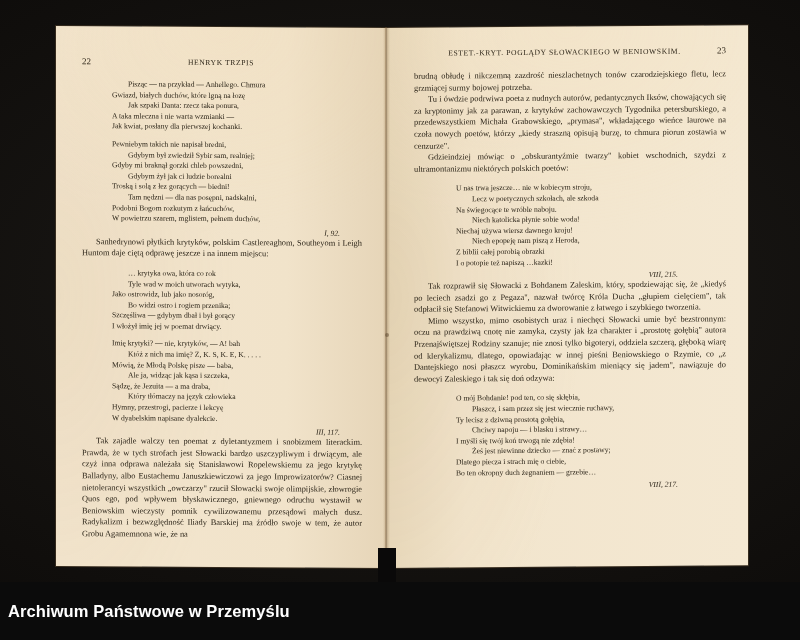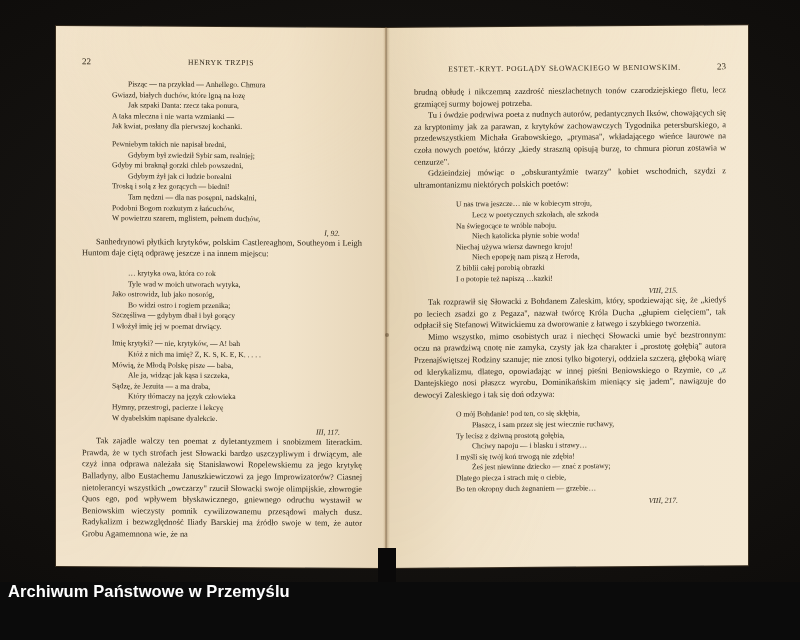--- a/index.html
+++ b/index.html
@@ -128,21 +128,21 @@
     font-size: 7.6px;
     letter-spacing: .6px;
     color: #2e2619;
     margin-bottom: 13px;
     white-space: nowrap;
   }
   .runhead .folio { font-size: 9px; letter-spacing: 0; }
   .runhead .title { flex: 1; text-align: center; }
   .runhead.left  .folio { margin-right: 17px; }
   .runhead.left  .title { padding-right: 28px; }
-  .runhead.right .folio { margin-left: 8px; margin-top: 16px; }
+  .runhead.right .folio { margin-left: 8px; }
   .runhead.right .title { padding-left: 6px; text-align: center; }
 
   p.para {
     margin: 0 0 0 0;
     font-size: 8.4px;
     line-height: 11.6px;
     text-align: justify;
     text-indent: 14px;
     color: #2b2418;
     -webkit-hyphens: none;
@@ -179,21 +179,21 @@
 
   
   .watermark {
     position: absolute;
     left: 0;
     bottom: 0;
     width: 800px;
     height: 58px;
     background: #0b0b0b;
     display: flex;
-    align-items: flex-start;
+    align-items: center;
   }
   .watermark span {
     color: #ffffff;
     font-family: "Liberation Sans", sans-serif;
     font-size: 16.5px;
     font-weight: 700;
     letter-spacing: .1px;
     padding-left: 8px;
   }
 </style>

